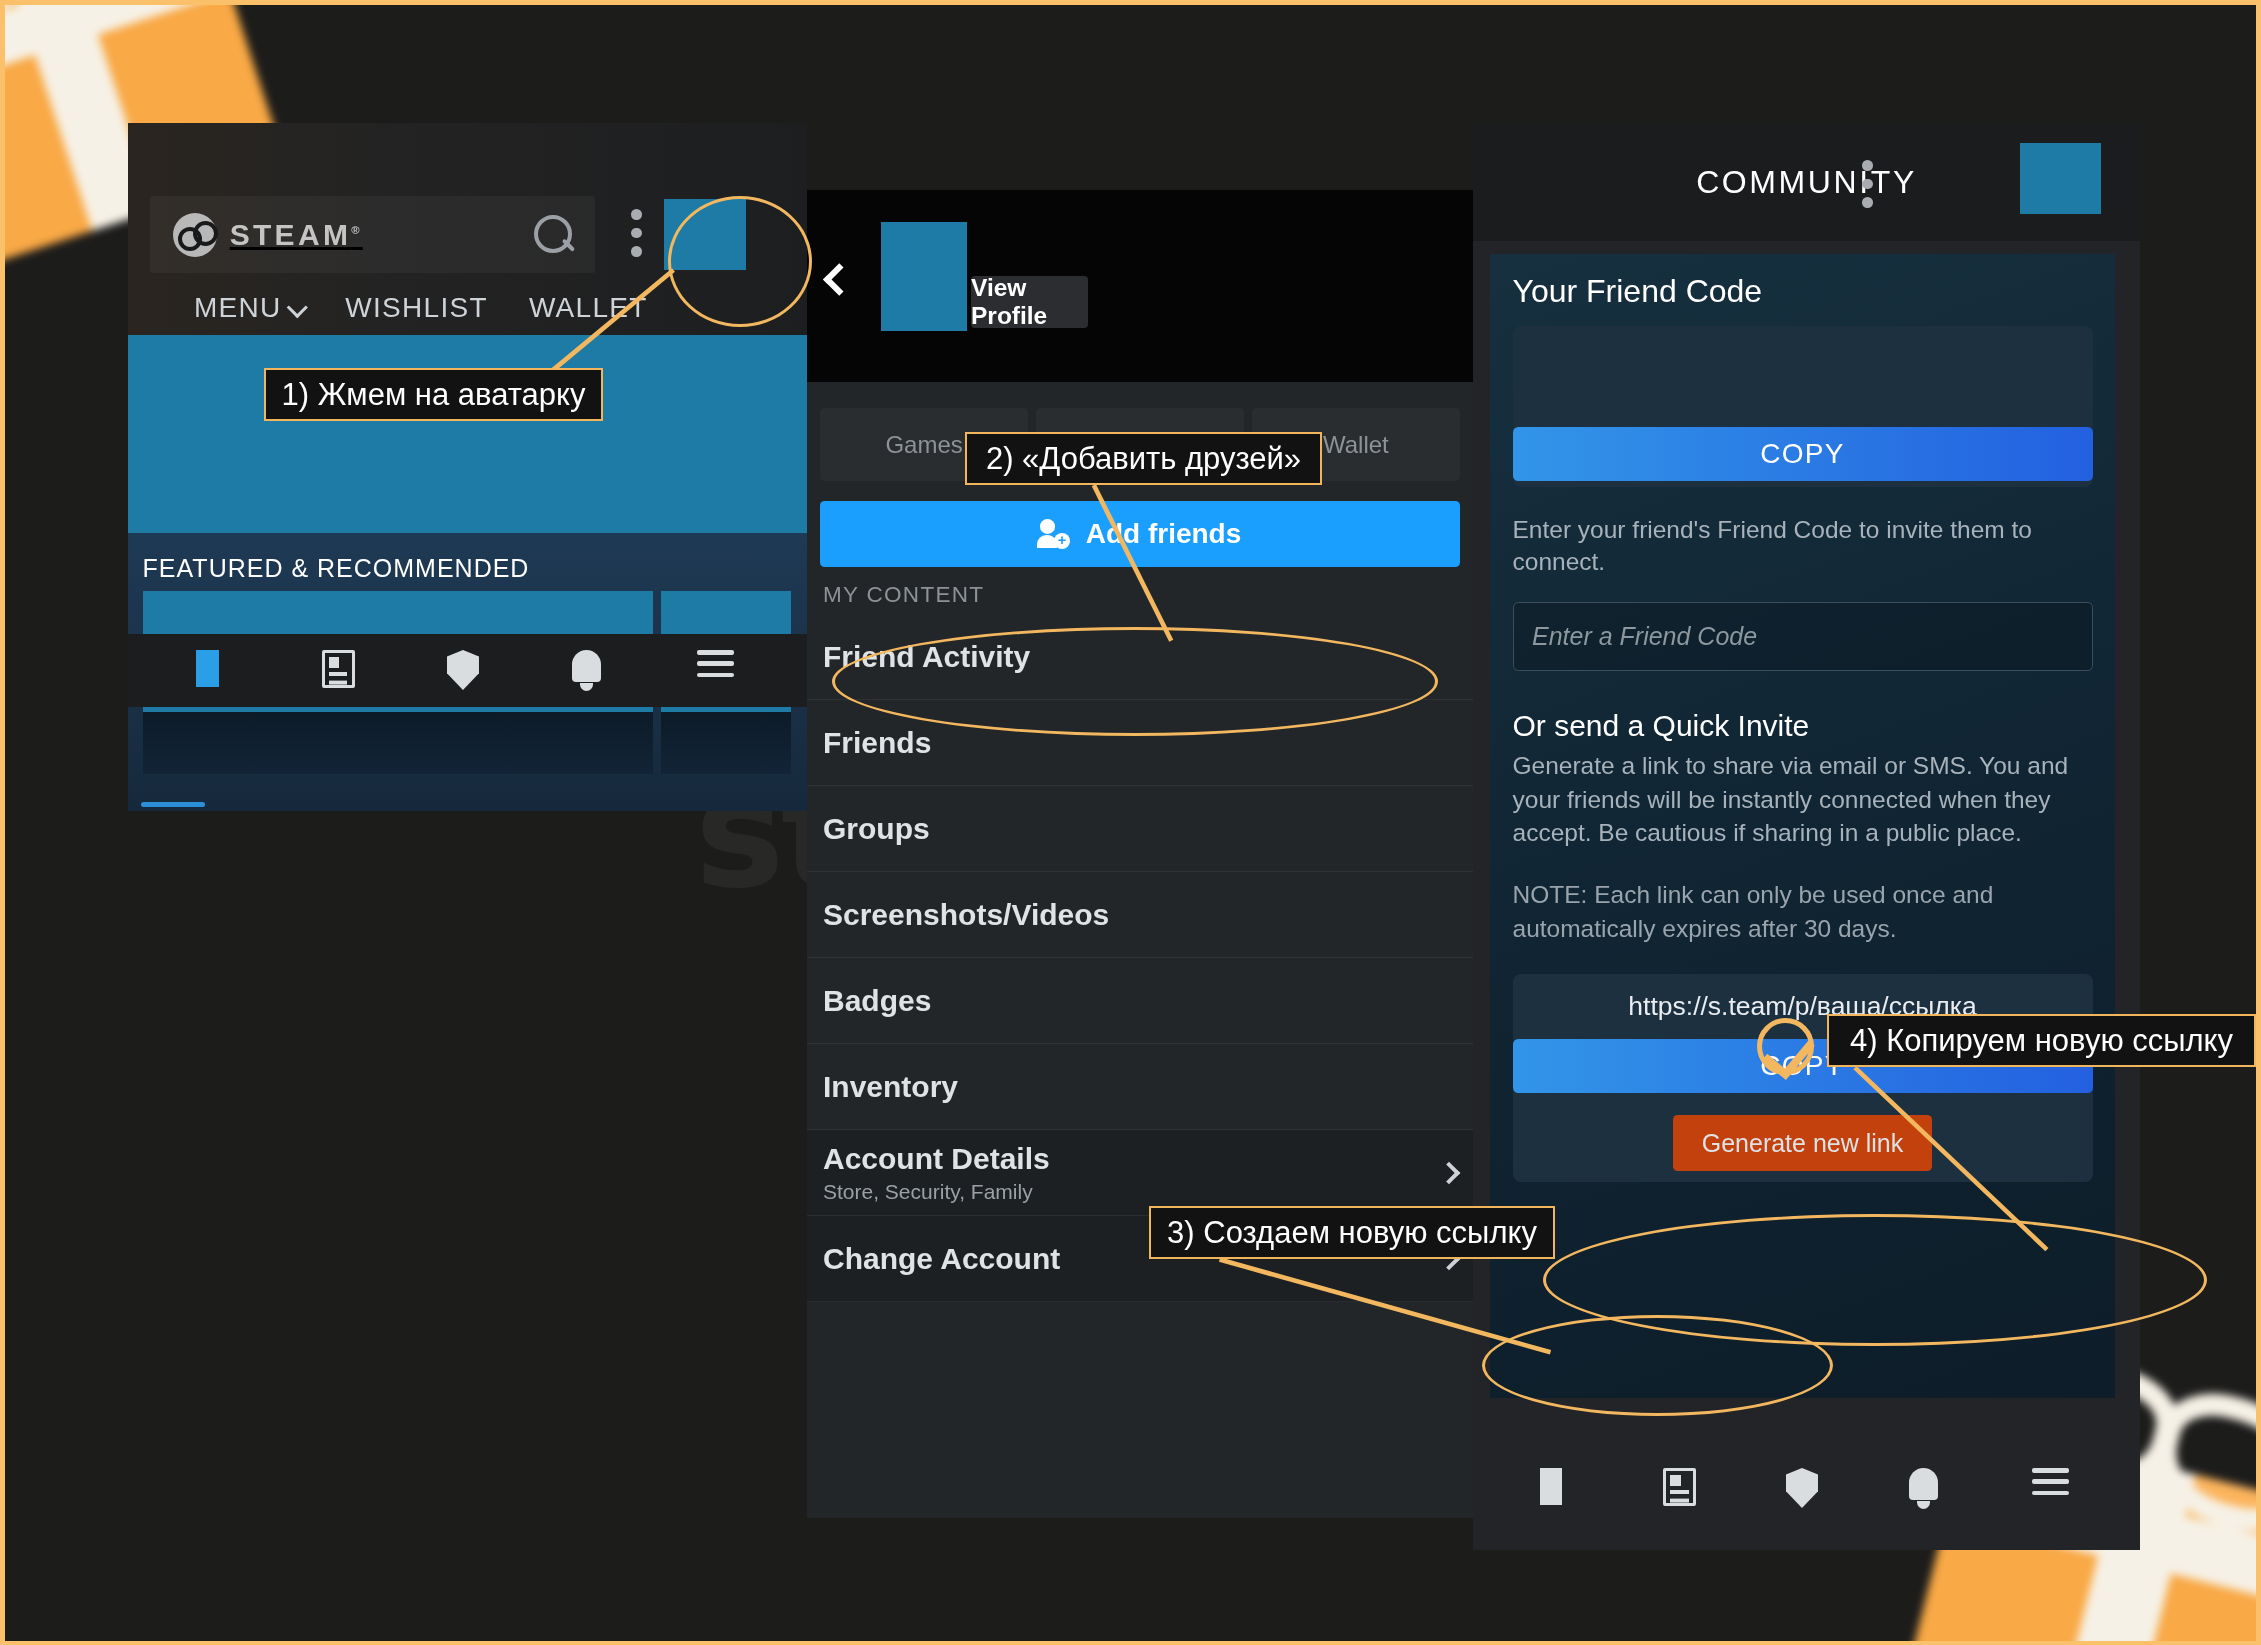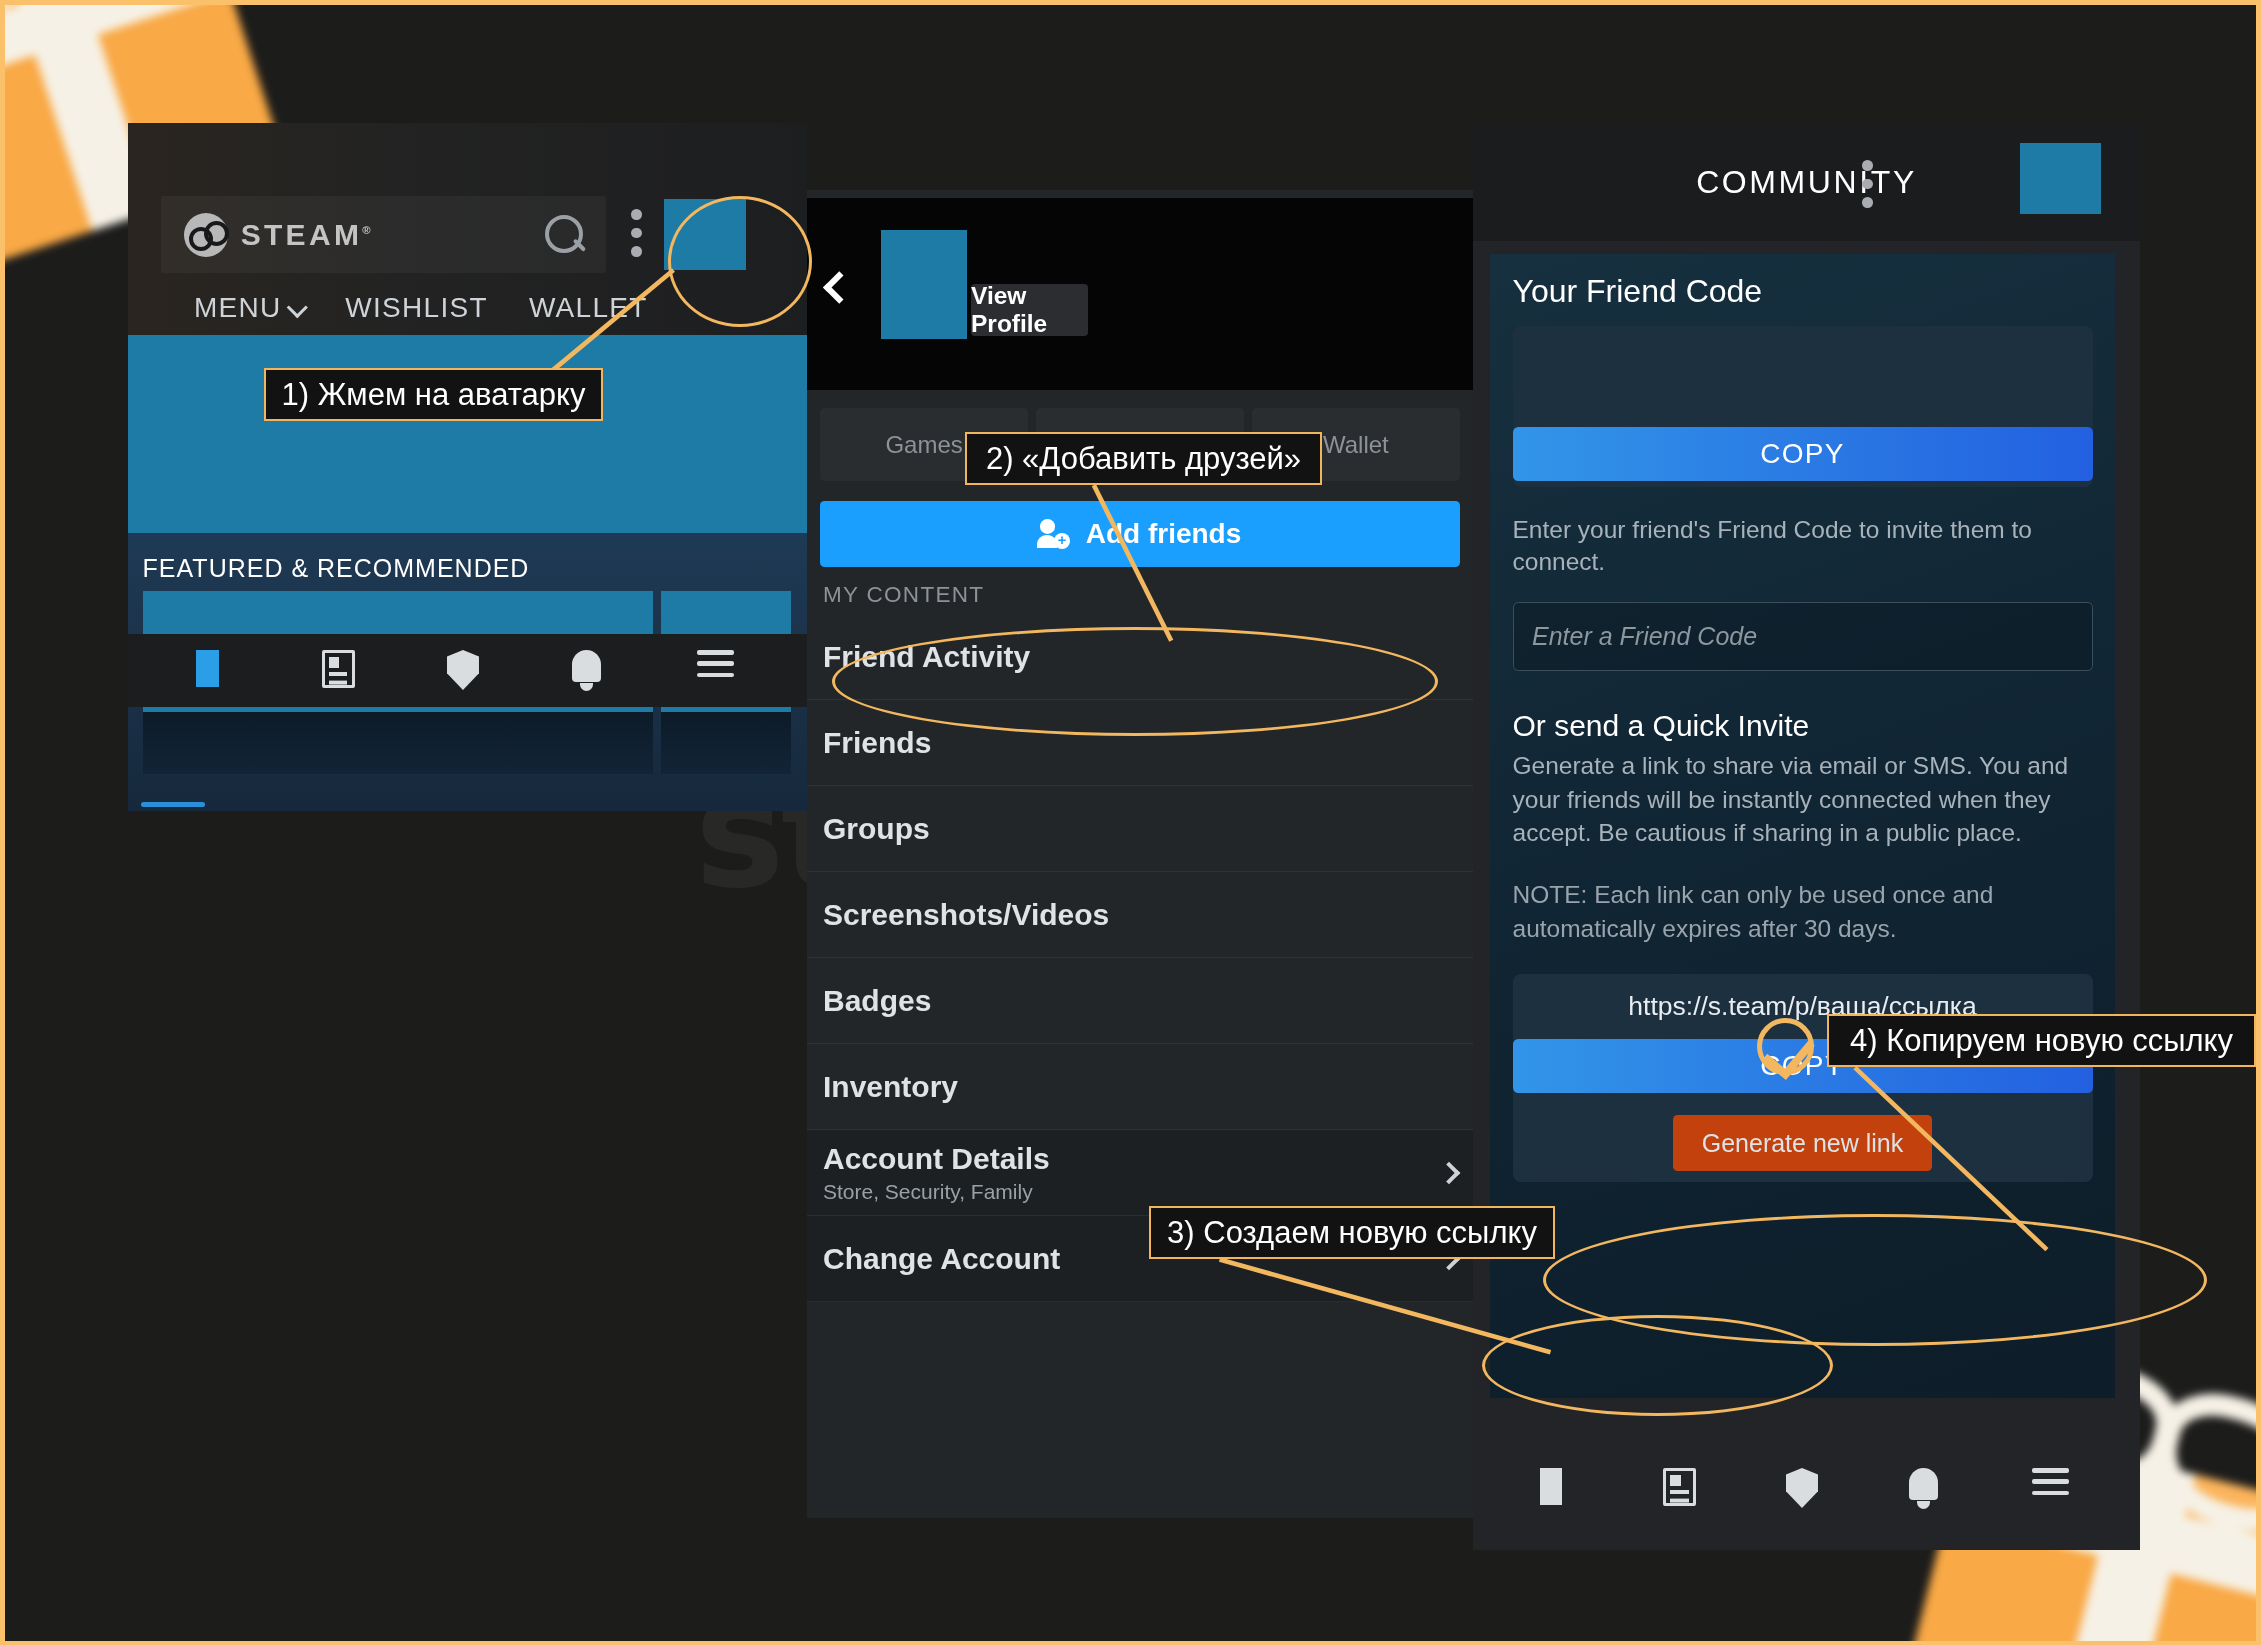--- a/index.html
+++ b/index.html
@@ -43,23 +43,23 @@
 
   
   .panel-left {
     position: absolute; left: 123px; top: 118px;
     width: 679px; height: 584px;
     background: #18191b;
   }
   .left-topbar { position:absolute; left:0; top:0; width:100%; height:212px;
                  background: linear-gradient(90deg,#2a2520 0%, #232323 38%, #1d1e20 100%); }
   .steam-search {
-    position:absolute; left:33px; top:73px; width:445px; height:77px;
+    position:absolute; left:22px; top:73px; width:445px; height:77px;
     background: rgba(255,255,255,0.045); border-radius:2.6px;
-    display:flex; align-items:center; padding:0 22.5px;
+    display:flex; align-items:center; padding:0 22.5px;text-decoration:underline;
   }
   .steam-logo { display:flex; align-items:center; gap:13.2px; }
   .steam-mark { width:44px; height:44px; border-radius:50%; background:#b8b8b8; position:relative; }
   .steam-mark::after { content:""; position:absolute; left:20px; top:8px; width:17px; height:17px;
                        border-radius:50%; border:4.6px solid #18191b; }
   .steam-mark::before { content:""; position:absolute; left:5.3px; bottom:5.3px; width:16px; height:16px;
                         border-radius:50%; border:4.6px solid #18191b; }
   .steam-word { font-size:30px; font-weight:700; letter-spacing:3.3px; color:#c4c4c4; }
   .steam-word sup { font-size:11.3px; vertical-align:super; }
   .search-ico { margin-left:auto; width:41px; height:41px; position:relative; }
@@ -111,21 +111,21 @@
   .ic-burger { width:37px; height:28px; position:relative; }
   .ic-burger i { position:absolute; left:0; width:37px; height:4.6px; background:#dadde0; border-radius:2px; }
   .ic-burger i:nth-child(1){top:0;} .ic-burger i:nth-child(2){top:11.3px;} .ic-burger i:nth-child(3){top:22.5px;}
 
   
   .panel-mid {
     position: absolute; left: 802px; top: 185px;
     width: 666px; height: 1328px;
     background: #232629; overflow: hidden;
   }
-  .mid-header { position:absolute; left:0; top:8px; width:100%; height:192px; background:#050505; }
+  .mid-header { position:absolute; left:0; top:0; width:100%; height:192px; background:#050505; }
   .back-arrow { position:absolute; left:21px; top:78px; width:22.5px; height:22.5px;
                 border-left:6px solid #ffffff; border-bottom:6px solid #ffffff; transform:rotate(45deg); }
   .avatar-mid { position:absolute; left:74px; top:32px; width:86px; height:109px; background:#1e7ba5; }
   .view-profile { position:absolute; left:164px; top:86px; width:117px; height:52px;
                   background:#2b2d30; border-radius:4px; display:flex; align-items:center; justify-content:center;
                   font-size:24.5px; font-weight:700; color:#ffffff; }
   .mid-tabs { position:absolute; left:13.2px; top:218px; right:13.2px; height:73px; display:flex; gap:8px; }
   .mid-tab { flex:1; background:#2a2d30; border-radius:4.6px; display:flex; align-items:center;
              justify-content:center; font-size:24px; color:#8d9297; }
   .add-friends { position:absolute; left:13.2px; top:311px; right:13.2px; height:66px;

